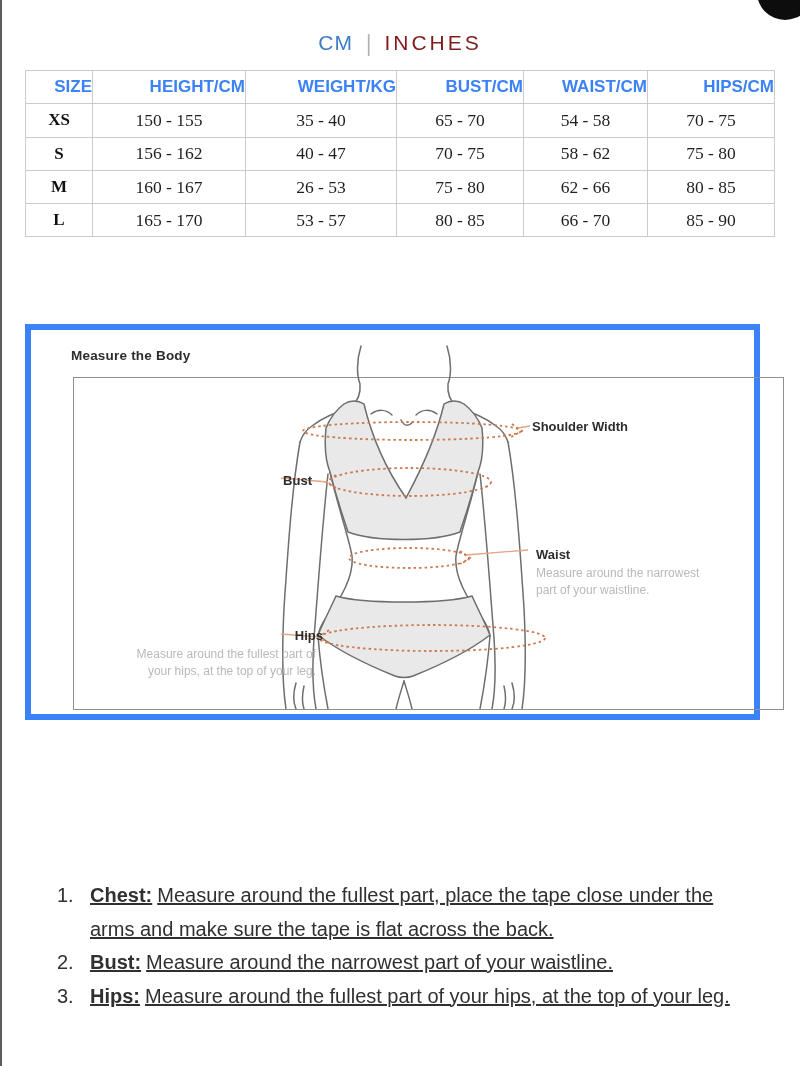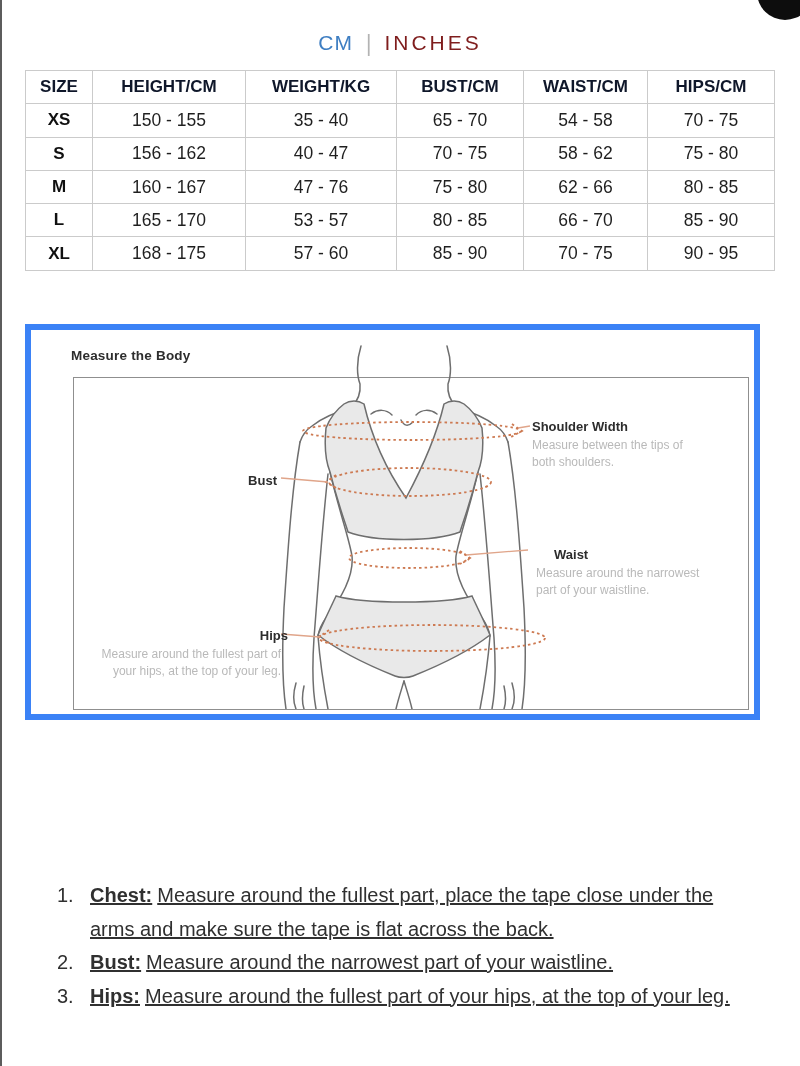--- a/index.html
+++ b/index.html
@@ -13,28 +13,28 @@
 
   
   .unit-toggle{position:absolute;top:31px;left:0;width:800px;display:flex;justify-content:center;align-items:flex-start;font-size:21px;}
   .unit-cm{color:#3e7ec2;letter-spacing:1px;cursor:pointer;}
   .unit-divider{color:#b3b3b3;margin:0 13px;font-weight:300;transform:scaleY(1.15);}
   .unit-inches{color:#7f1d1d;letter-spacing:3px;cursor:pointer;}
 
   
   table.size-table{position:absolute;left:25px;top:70px;width:749px;border-collapse:collapse;table-layout:fixed;}
   .size-table th,.size-table td{border:1px solid #cbcbcb;height:32.3px;text-align:center;vertical-align:middle;padding:0;}
-  .size-table th{font-size:17px;font-weight:bold;color:#0f172a;}
-  .size-table td{font-size:17.5px;color:#1f1f1f;font-weight:400;}
+  .size-table th{font-size:17px;font-weight:bold;color:#3b82f6;text-align:right;}
+  .size-table td{font-size:17.5px;color:#1f1f1f;font-weight:400;font-family:Liberation Serif, serif;}
   .size-table td.size-cell{font-weight:bold;font-size:17px;color:#101010;}
 
   
   .diagram-card{position:absolute;left:25px;top:324px;width:735px;height:396px;background:#fff;border:6px solid #3b82f6;box-sizing:border-box;}
   .diagram-title{position:absolute;left:40px;top:18px;font-size:13.5px;font-weight:bold;color:#2d2d2d;letter-spacing:.2px;}
-  .diagram-box{position:absolute;left:42px;top:47px;width:674px;height:331px;border:1px solid #8f8f8f;box-sizing:content-box;}
+  .diagram-box{position:absolute;left:42px;top:47px;width:674px;height:331px;border:1px solid #8f8f8f;box-sizing:content-box;padding-left:35px;}
   .figure-svg{position:absolute;left:0;top:-40px;width:674px;height:371px;display:block;}
   .dlabel{position:absolute;font-size:13px;font-weight:bold;color:#2d2d2d;white-space:nowrap;}
   .ddesc{position:absolute;font-size:12px;color:#b9b9b9;line-height:16.5px;}
   .ddesc.right{text-align:right;}
 
   
   .instructions{position:absolute;left:57px;top:879px;width:700px;}
   .instr-item{display:flex;font-size:20px;line-height:33.5px;color:#303030;}
   .instr-num{width:33px;flex:0 0 33px;}
   .instr-body{flex:1;text-decoration:underline;}
@@ -82,40 +82,32 @@
     <td class="size-cell">S</td>
     <td>156 - 162</td>
     <td>40 - 47</td>
     <td>70 - 75</td>
     <td>58 - 62</td>
     <td>75 - 80</td>
   </tr>
   <tr>
     <td class="size-cell">M</td>
     <td>160 - 167</td>
-    <td>47 - 76</td>
+    <td>26 - 53</td>
     <td>75 - 80</td>
     <td>62 - 66</td>
     <td>80 - 85</td>
   </tr>
   <tr>
     <td class="size-cell">L</td>
     <td>165 - 170</td>
     <td>53 - 57</td>
     <td>80 - 85</td>
     <td>66 - 70</td>
     <td>85 - 90</td>
-  </tr>
-  <tr>
-    <td class="size-cell">XL</td>
-    <td>168 - 175</td>
-    <td>57 - 60</td>
-    <td>85 - 90</td>
-    <td>70 - 75</td>
-    <td>90 - 95</td>
   </tr>
 </tbody>
   </table>
 
 <div class="diagram-card">
   <div class="diagram-title">Measure the Body</div>
   <div class="diagram-box">
 
     <svg class="figure-svg" viewBox="0 -40 674 371" aria-hidden="true">
       <g fill="none" stroke="#6e6e6e" stroke-width="1.5" stroke-linecap="round">
@@ -166,25 +158,24 @@
       </g>
       <g fill="none" stroke="#e0a58a" stroke-width="1.3">
         <path d="M444,50 L456,48"></path>
         <path d="M207,100 L254,104"></path>
         <path d="M392,177 L454,172"></path>
         <path d="M207,256 L246,259"></path>
       </g>
     </svg>
 
     <div class="dlabel" style="left:458px;top:41px;">Shoulder Width</div>
-    <div class="ddesc" style="left:458px;top:59px;width:168px;">Measure between the tips of both shoulders.</div>
 
     <div class="dlabel" style="right:471px;top:95px;">Bust</div>
 
-    <div class="dlabel" style="left:480px;top:169px;">Waist</div>
+    <div class="dlabel" style="left:462px;top:169px;">Waist</div>
     <div class="ddesc" style="left:462px;top:187px;width:180px;">Measure around the narrowest part of your waistline.</div>
 
     <div class="dlabel" style="right:460px;top:250px;">Hips</div>
     <div class="ddesc right" style="right:467px;top:268px;width:205px;">Measure around the fullest part of your hips, at the top of your leg.</div>
   </div>
 </div>
 
 <div class="instructions">
   <div class="instr-item">
     <span class="instr-num">1.</span>

